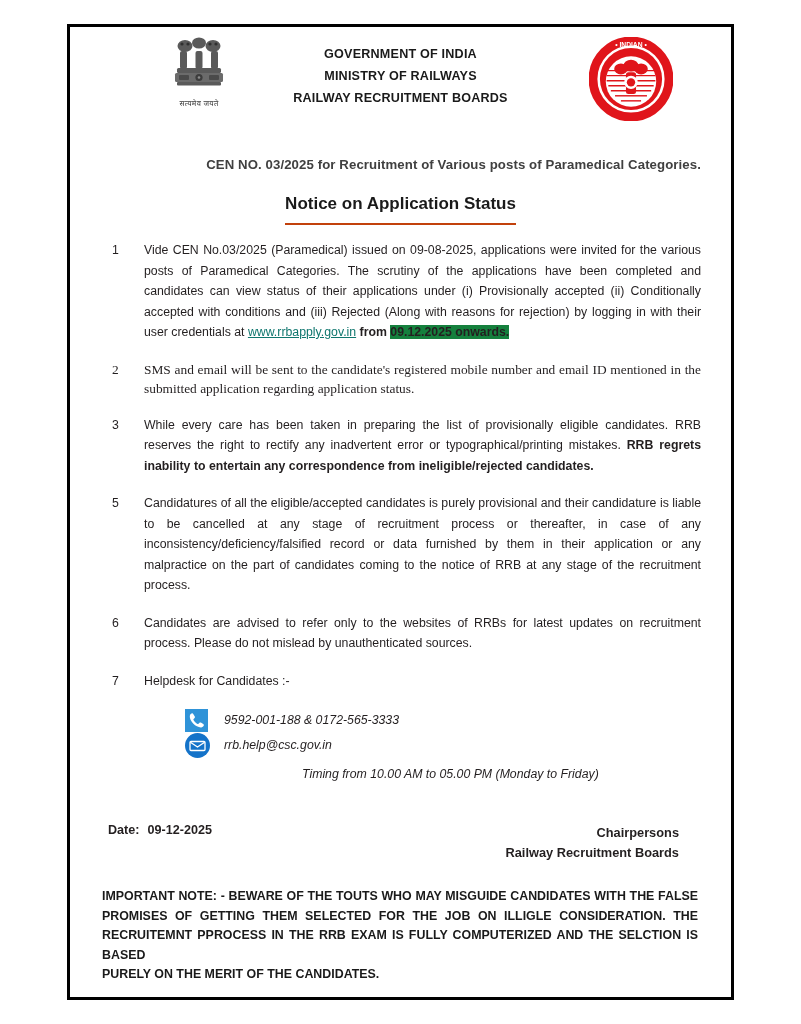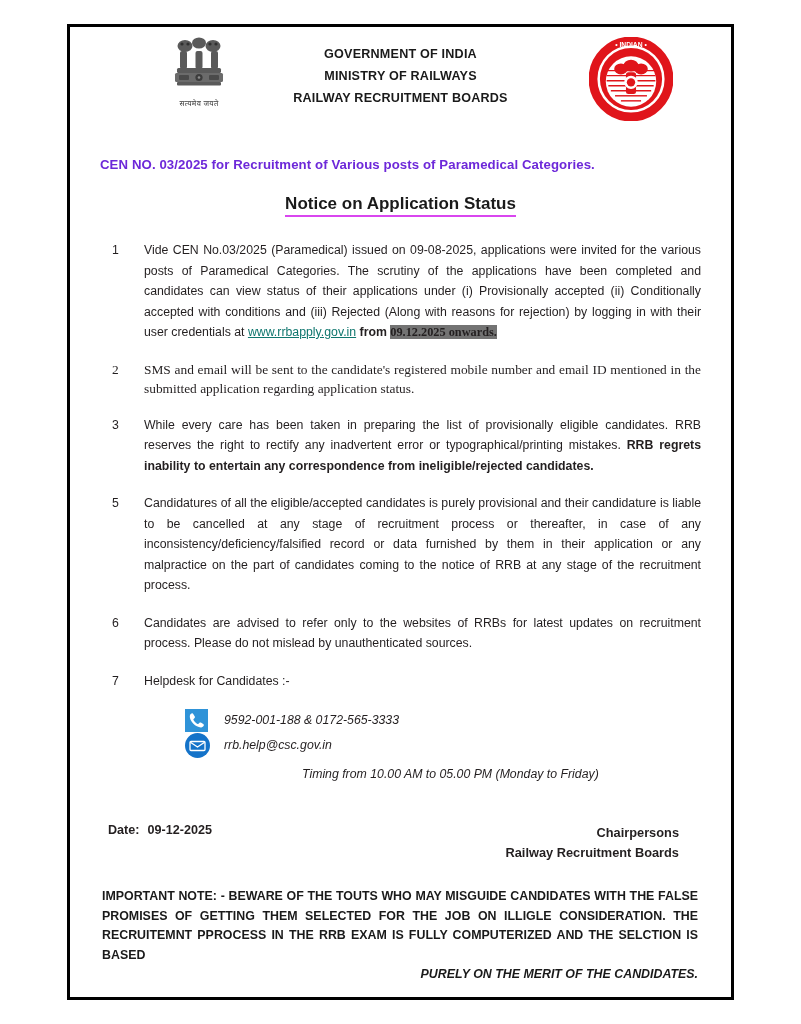--- a/index.html
+++ b/index.html
@@ -70,37 +70,37 @@
   .rail-logo {
     position: absolute;
     right: 28px;
     top: 2px;
     width: 84px;
     height: 84px;
   }
 
   
   .cen-line {
-    text-align: left;
+    text-align: right;
     font-weight: bold;
     font-size: 13.2px;
-    color: #6d28d9;
+    color: #404040;
     margin-top: 26px;
     letter-spacing: .1px;
   }
   .notice-title {
     text-align: center;
     font-weight: bold;
     font-size: 17px;
     margin-top: 22px;
     color: #1a1a1a;
   }
   .notice-title span {
-    border-bottom: 2px solid #d946ef;
-    padding-bottom: 2px;
+    border-bottom: 2px solid #c2410c;
+    padding-bottom: 10px;
   }
 
   
   .items { margin-top: 26px; }
   .item {
     position: relative;
     padding-left: 44px;
     margin-bottom: 17px;
     font-size: 12.3px;
     line-height: 20.5px;
@@ -120,23 +120,22 @@
     line-height: 19px;
   }
   .item.tight { text-align: left; }
 
   .lnk {
     color: #0f766e;
     text-decoration: underline;
   }
   .b { font-weight: bold; }
   .hl {
-    background: #737373;
-    font-weight: bold;
-    font-family: Liberation Serif, serif;
+    background: #15803d;
+    font-weight: bold;
   }
 
   
   .helpdesk { margin-top: 4px; }
   .contact-block {
     position: relative;
     margin-left: 78px;
     margin-top: 10px;
     font-style: italic;
   }
@@ -200,21 +199,21 @@
   .note {
     margin-top: 22px;
     margin-left: 2px;
     margin-right: 3px;
     font-weight: bold;
     font-size: 12.4px;
     line-height: 19.5px;
     text-align: justify;
     color: #1a1a1a;
   }
-  .note .last { text-align: right; font-style: italic; }
+  .note .last { text-align: left; }
 </style>
 </head>
 <body>
 
 <div class="page-frame">
   <div class="page-inner">
 
     <div class="header">
 
       <div class="emblem">

